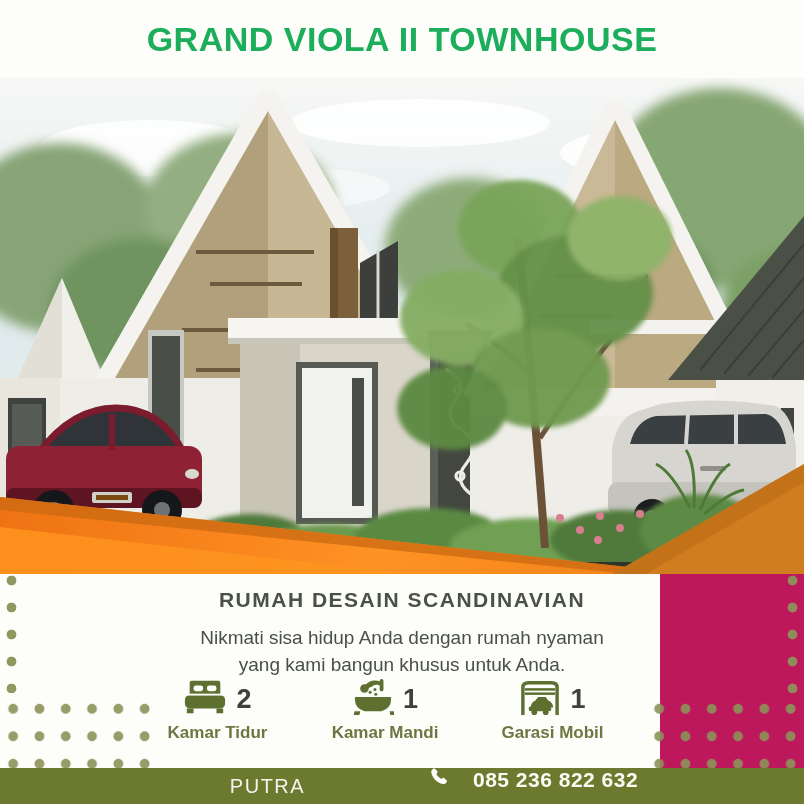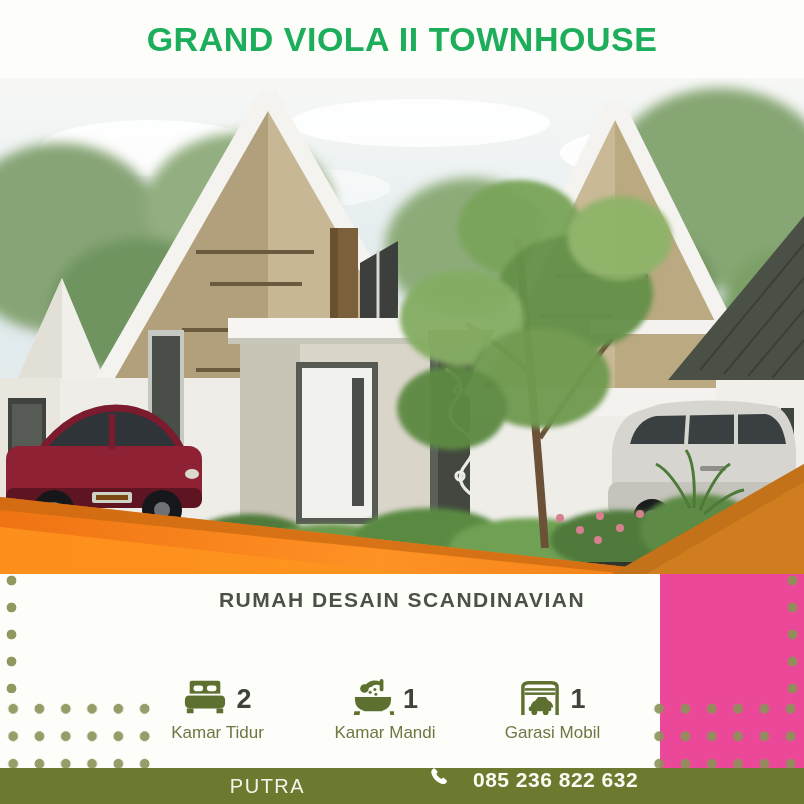--- a/index.html
+++ b/index.html
@@ -1,17 +1,17 @@
 <!DOCTYPE html>
 <html><head>
 <meta charset="utf-8">
 <style>
   * { margin:0; padding:0; box-sizing:border-box; }
   body { background:#ffffff; font-family:"Liberation Sans", sans-serif; }
-  .canvas { position:relative; width:804px; height:804px; overflow:hidden; background:#ec4899; }
+  .canvas { position:relative; width:804px; height:804px; overflow:hidden; background:#be185d; }
 
   
   .header { position:absolute; top:0; left:0; width:804px; height:78px;
             display:flex; align-items:center; justify-content:center; background:#fdfdfa; }
   .header h1 { font-size:34px; font-weight:bold; letter-spacing:0.5px; color:#1cae5b; }
 
   
   .hero { position:absolute; top:78px; left:0; width:804px; height:496px; }
   .hero svg { display:block; }
 
@@ -20,21 +20,21 @@
   .heading { position:absolute; top:14px; left:0; width:804px; text-align:center;
              font-size:21px; font-weight:600; letter-spacing:1.5px; color:#4a5145; }
   .bodytext { position:absolute; top:50px; left:0; width:804px; text-align:center;
               font-size:19px; line-height:27px; color:#49504a; }
 
   .features { position:absolute; top:106px; left:140px; width:490px;
               display:flex; justify-content:space-between; }
   .feature { width:155px; display:flex; flex-direction:column; align-items:center; }
   .feature .topline { display:flex; align-items:center; gap:9px; height:38px; }
   .feature .count { font-size:27px; font-weight:600; color:#3d423b; }
-  .feature .label { margin-top:5px; font-size:17px; color:#6e7742; }
+  .feature .label { margin-top:5px; font-size:17px; color:#6e7742;font-weight:bold; }
 
   
   .dots { position:absolute; background-repeat:repeat; }
   .dot-col-left  { left:4px;  top:567px; width:15px;  height:126px;
     background-image:radial-gradient(circle, rgba(140,146,88,.95) 4.6px, rgba(140,146,88,0) 5.2px);
     background-size:15px 27px; }
   .dot-col-right { right:4px; top:567px; width:15px;  height:126px;
     background-image:radial-gradient(circle, rgba(140,146,88,.95) 4.6px, rgba(140,146,88,0) 5.2px);
     background-size:15px 27px; }
   .dot-grid-left  { left:0;  top:695px; width:158px; height:73px;
@@ -252,20 +252,24 @@
       <polygon points="0,419 690,496 0,496" fill="url(#gradOL)"></polygon>
       <polygon points="0,419 690,496 628,496 0,432" fill="#c96a12" opacity="0.75"></polygon>
       <polygon points="0,449 412,496 0,496" fill="#ff941f" opacity="0.85"></polygon>
       <polygon points="612,496 804,386 804,496" fill="#cf7d1f"></polygon>
       <polygon points="612,496 804,386 804,404 646,496" fill="#b96a15" opacity="0.55"></polygon>
     </svg>
   </div>
 
   <div class="content">
     <div class="heading">RUMAH DESAIN SCANDINAVIAN</div>
+    <div class="bodytext">
+      <div>Nikmati sisa hidup Anda dengan rumah nyaman</div>
+      <div>yang kami bangun khusus untuk Anda.</div>
+    </div>
 
     <div class="features">
 
       <div class="feature">
         <div class="topline">
           <span>
             <svg width="44" height="36" viewBox="0 0 46 36">
               <rect x="7" y="1" width="32" height="17" rx="2" fill="#5d7030"></rect>
               <rect x="11" y="6" width="10" height="6" rx="2.5" fill="#fdfdfa"></rect>
               <rect x="25" y="6" width="10" height="6" rx="2.5" fill="#fdfdfa"></rect>

